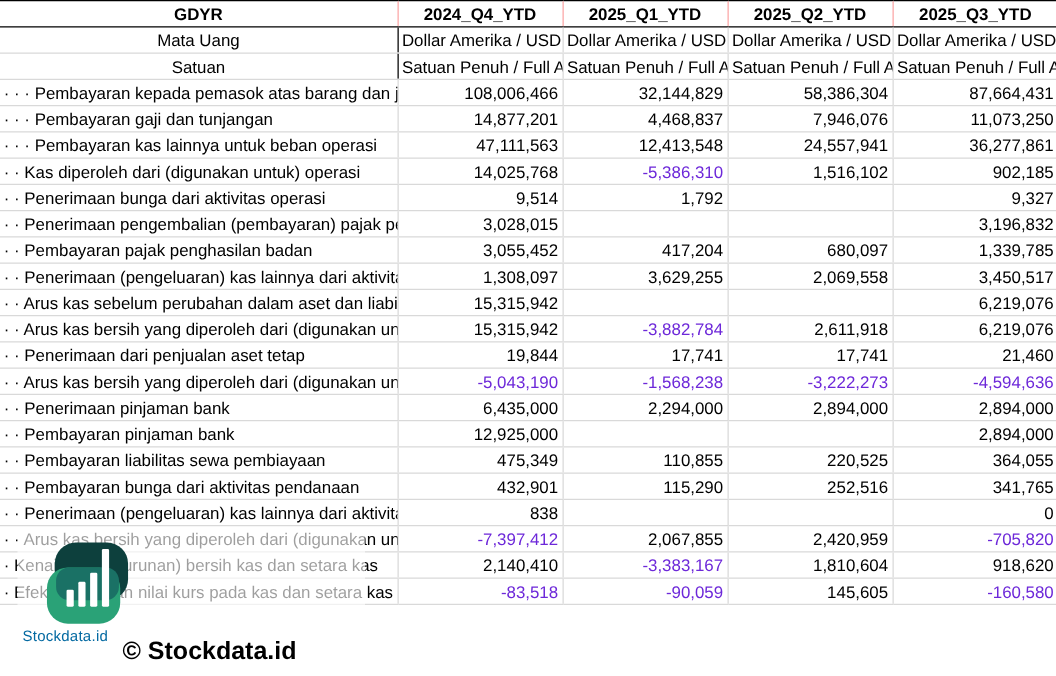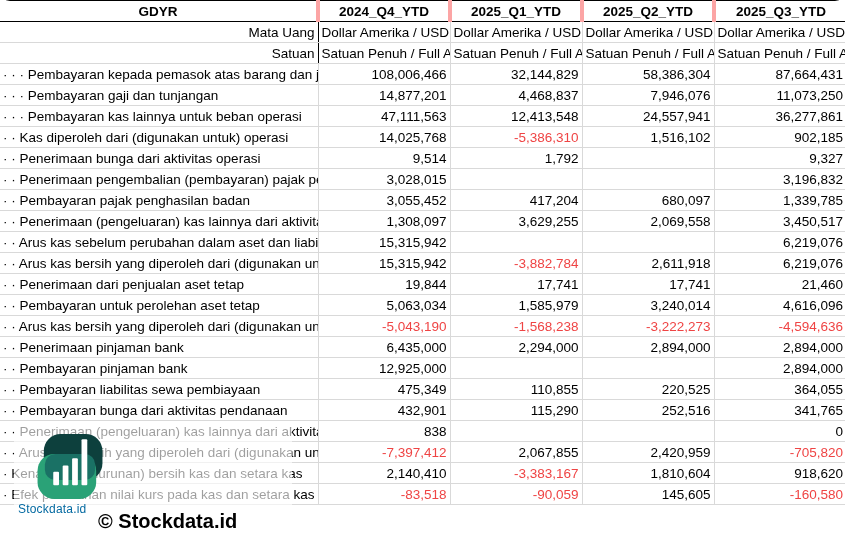--- a/index.html
+++ b/index.html
@@ -1,32 +1,32 @@
 <!DOCTYPE html>
 <html><head>
 <meta charset="utf-8">
 <style>
   html,body{margin:0;padding:0;background:#fff;}
   .screen{
     position:relative;width:845px;height:541px;overflow:hidden;background:#fff;
-    font-family:"Liberation Sans",sans-serif;font-size:13.5px;color:#000;border-radius:10px;
+    font-family:"Liberation Sans",sans-serif;font-size:13.5px;color:#000;
   }
   table{border-collapse:collapse;table-layout:fixed;width:846px;}
   td,th{height:20px;padding:0 3px;overflow:hidden;white-space:nowrap;vertical-align:middle;font-size:13.5px;}
   .r-head{height:21px;}
   .r-head th{border-top:1px solid #000;border-bottom:1px solid #000;font-weight:bold;text-align:center;}
-  .r-head th.period{border-left:4px solid #fca5a5;}
-  .r-meta td{border-bottom:1px solid #d9d9d9;text-align:right;}
+  .r-head th.period{border-left:1px solid #fca5a5;}
+  .r-meta td{border-bottom:1px solid #d9d9d9;text-align:center;}
   .r-meta td.p-first{border-left:1px solid #000;}
   .r-meta td.p-rest{border-left:1px solid #d9d9d9;}
   tbody td{border-bottom:1px solid #d9d9d9;border-left:1px solid #d9d9d9;}
   tbody td:first-child{border-left:none;}
   .c-label{text-align:left;}
   .num{text-align:right;}
-  .neg{color:#ef4444;}
+  .neg{color:#6d28d9;}
   
   .wm{position:absolute;left:14px;top:422px;width:278px;height:117px;pointer-events:none;}
   .wm-bg{position:absolute;left:0;top:0;right:0;bottom:0;background:rgba(255,255,255,0.62);border-radius:9px;}
   .wm-logo{position:absolute;left:23px;top:11px;width:66px;height:67px;}
   .wm-brand{position:absolute;left:4px;top:80px;font-size:12px;font-weight:normal;color:#0369a1;letter-spacing:0.2px;}
   .wm-copy{position:absolute;left:84px;top:49px;font-size:20px;font-weight:bold;color:#000;margin-top:39px;}
 </style>
 </head>
 <body>
 
@@ -135,27 +135,20 @@
       <td class="num">6,219,076</td>
     </tr>
         <tr>
       <td class="c-label">· · Penerimaan dari penjualan aset tetap</td>
       <td class="num">19,844</td>
       <td class="num">17,741</td>
       <td class="num">17,741</td>
       <td class="num">21,460</td>
     </tr>
         <tr>
-      <td class="c-label">· · Pembayaran untuk perolehan aset tetap</td>
-      <td class="num">5,063,034</td>
-      <td class="num">1,585,979</td>
-      <td class="num">3,240,014</td>
-      <td class="num">4,616,096</td>
-    </tr>
-        <tr>
       <td class="c-label">· · Arus kas bersih yang diperoleh dari (digunakan untuk) aktivitas investasi</td>
       <td class="num neg">-5,043,190</td>
       <td class="num neg">-1,568,238</td>
       <td class="num neg">-3,222,273</td>
       <td class="num neg">-4,594,636</td>
     </tr>
         <tr>
       <td class="c-label">· · Penerimaan pinjaman bank</td>
       <td class="num">6,435,000</td>
       <td class="num">2,294,000</td>

